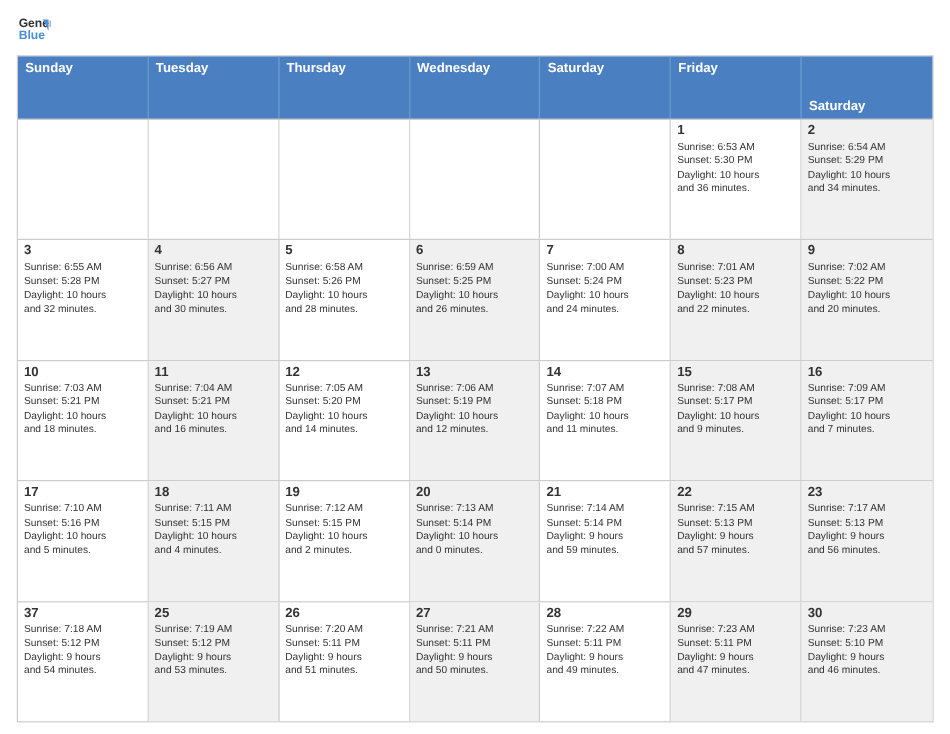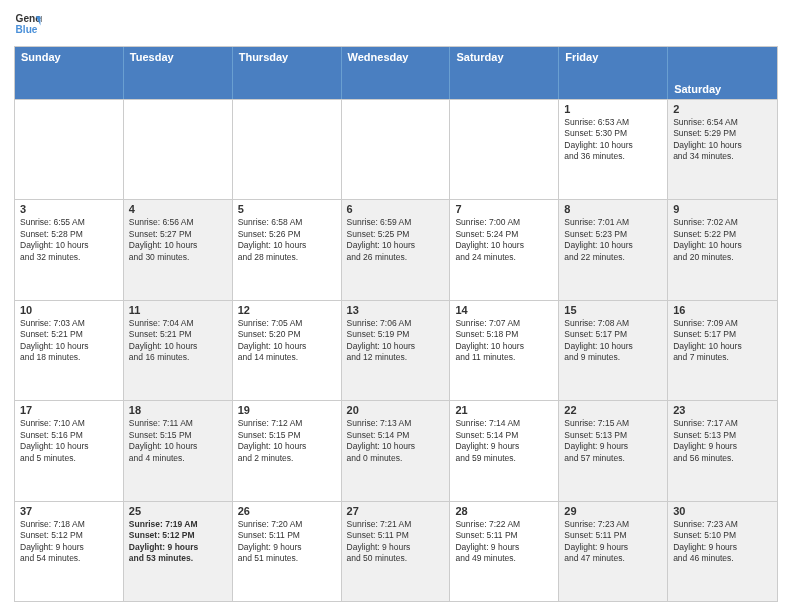--- a/index.html
+++ b/index.html
@@ -305,21 +305,21 @@
         <div class="cal-week">
           <div class="cal-cell">
             <span class="day-num">37</span>
             <div class="day-info" style="white-space: pre-line;">Sunrise: 7:18 AM
 Sunset: 5:12 PM
 Daylight: 9 hours
 and 54 minutes.</div>
           </div>
           <div class="cal-cell shaded">
             <span class="day-num">25</span>
-            <div class="day-info" style="white-space: pre-line; font-weight: bold;">Sunrise: 7:19 AM
+            <div class="day-info" style="white-space: pre-line;">Sunrise: 7:19 AM
 Sunset: 5:12 PM
 Daylight: 9 hours
 and 53 minutes.</div>
           </div>
           <div class="cal-cell">
             <span class="day-num">26</span>
             <div class="day-info" style="white-space: pre-line;">Sunrise: 7:20 AM
 Sunset: 5:11 PM
 Daylight: 9 hours
 and 51 minutes.</div>

